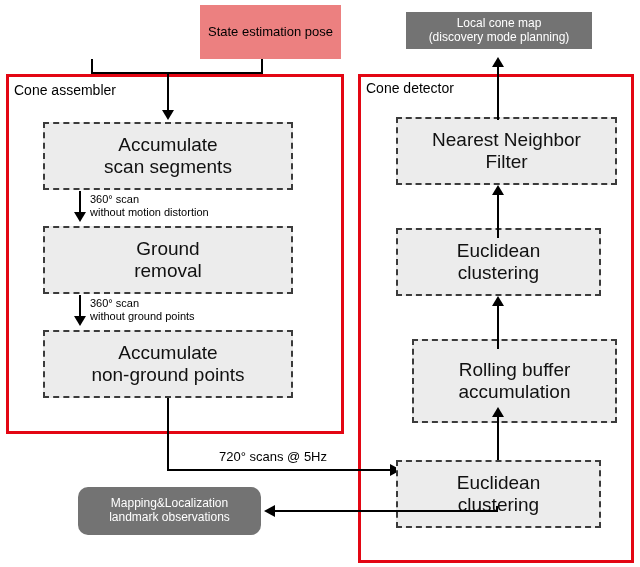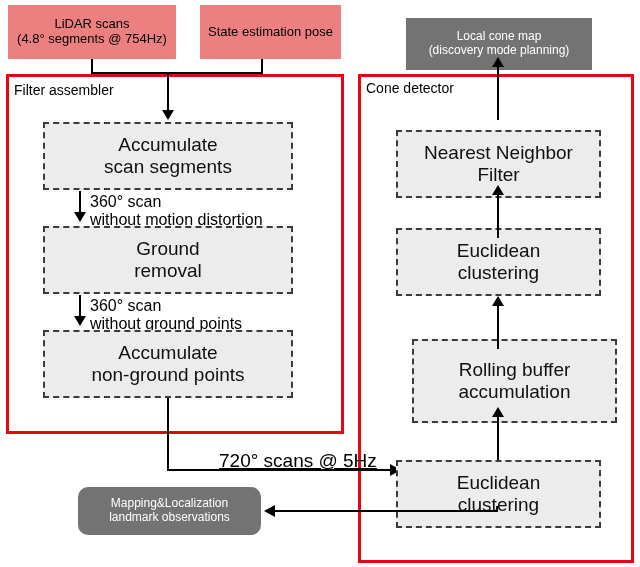--- a/index.html
+++ b/index.html
@@ -77,49 +77,45 @@
   .arrow-left{
     position:absolute;width:0;height:0;
     border-top:6px solid transparent;
     border-bottom:6px solid transparent;
     border-right:11px solid #000;
   }
 
   
   .edge-label{
     position:absolute;
-    font-size:16px;
+    font-size:11px;
     color:#000;
     line-height:1.15;
     white-space:pre-line;
     text-align:left;
   }
-  .edge-label.big{font-size:19px;white-space:nowrap;text-decoration:underline;}
+  .edge-label.big{font-size:13px;white-space:nowrap;}
 </style>
 </head>
 <body>
 
 <div id="stage">
 
-  <div class="box io-box" style="left:8px;top:5px;width:168px;height:54px;">
-    <span>LiDAR scans
-(4.8° segments @ 754Hz)</span>
-  </div>
 
   <div class="box io-box" style="left:200px;top:5px;width:141px;height:54px;">
     <span>State estimation pose</span>
   </div>
 
-  <div class="box sink-box" style="left:406px;top:18px;width:186px;height:52px;align-items:center;">
+  <div class="box sink-box" style="left:406px;top:12px;width:186px;height:37px;align-items:center;">
     <span>Local cone map
 (discovery mode planning)</span>
   </div>
 
   <div class="group" style="left:6px;top:74px;width:338px;height:360px;"></div>
-  <div class="group-label" style="left:14px;top:82px;">Filter assembler</div>
+  <div class="group-label" style="left:14px;top:82px;">Cone assembler</div>
 
   <div class="group" style="left:358px;top:74px;width:276px;height:489px;"></div>
   <div class="group-label" style="left:366px;top:80px;">Cone detector</div>
 
   <div class="vline" style="left:91px;top:59px;height:14px;"></div>
 
   <div class="vline" style="left:261px;top:59px;height:14px;"></div>
 
   <div class="hline" style="left:91px;top:72px;width:172px;"></div>
 
@@ -149,21 +145,21 @@
   <div class="box proc-box" style="left:43px;top:330px;width:250px;height:68px;">
     <span>Accumulate
 non-ground points</span>
   </div>
 
   <div class="vline" style="left:167px;top:398px;height:73px;"></div>
   <div class="hline" style="left:167px;top:469px;width:228px;"></div>
   <div class="arrow-right" style="left:390px;top:464px;"></div>
   <div class="edge-label big" style="left:219px;top:450px;">720° scans @ 5Hz</div>
 
-  <div class="box proc-box" style="left:396px;top:130px;width:205px;height:68px;">
+  <div class="box proc-box" style="left:396px;top:117px;width:221px;height:68px;">
     <span>Nearest Neighbor
 Filter</span>
   </div>
 
   <div class="box proc-box" style="left:396px;top:228px;width:205px;height:68px;">
     <span>Euclidean
 clustering</span>
   </div>
 
   <div class="box proc-box" style="left:396px;top:339px;width:205px;height:84px;margin-left:16px;">

